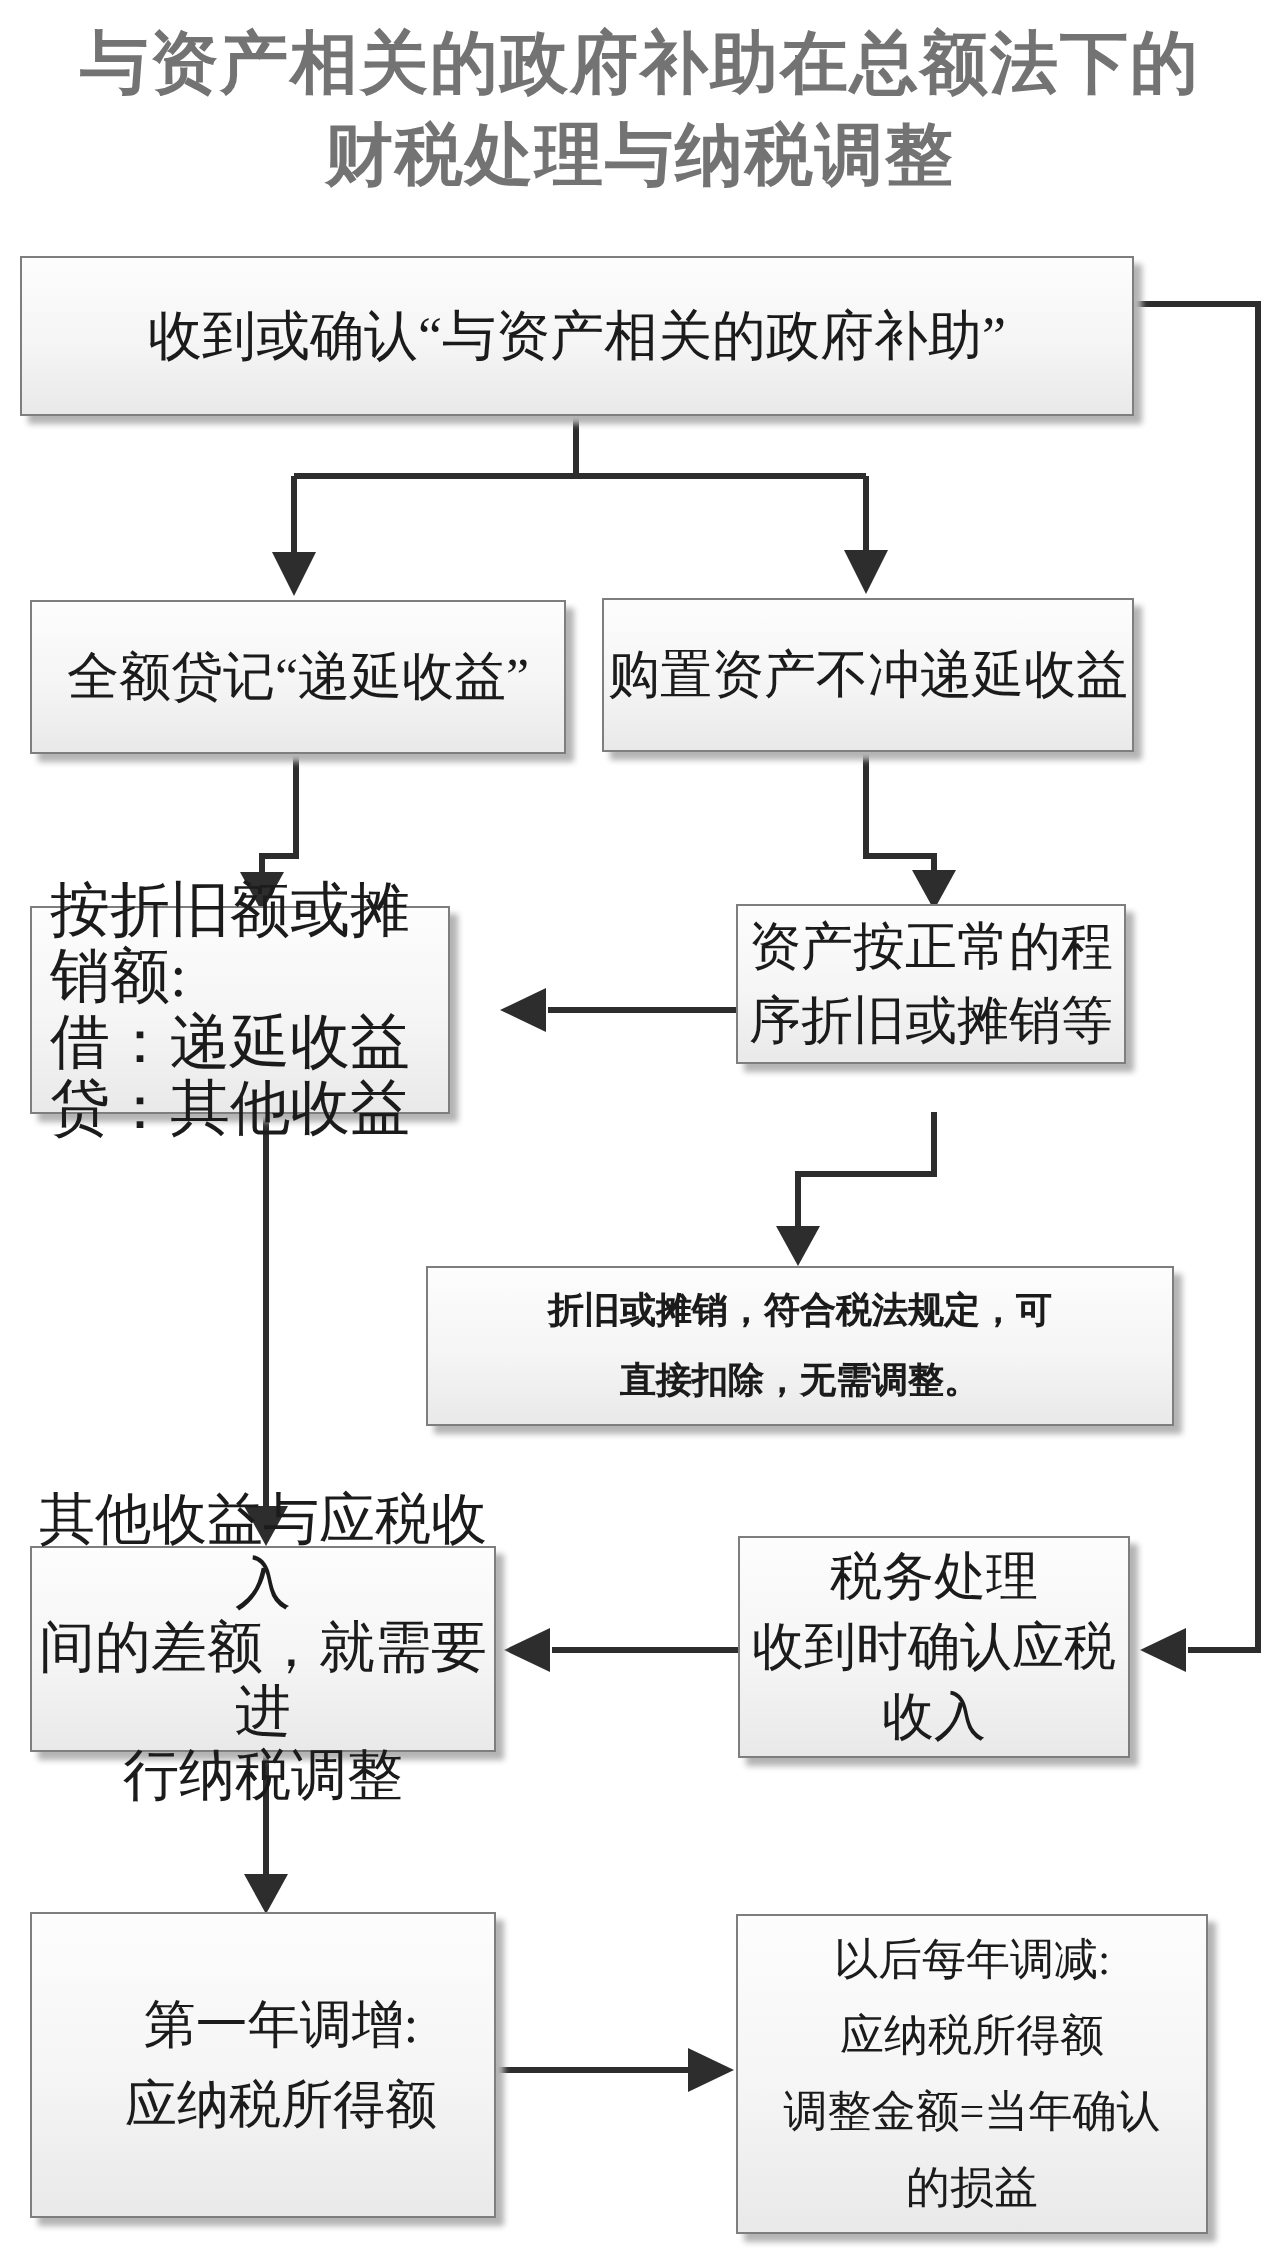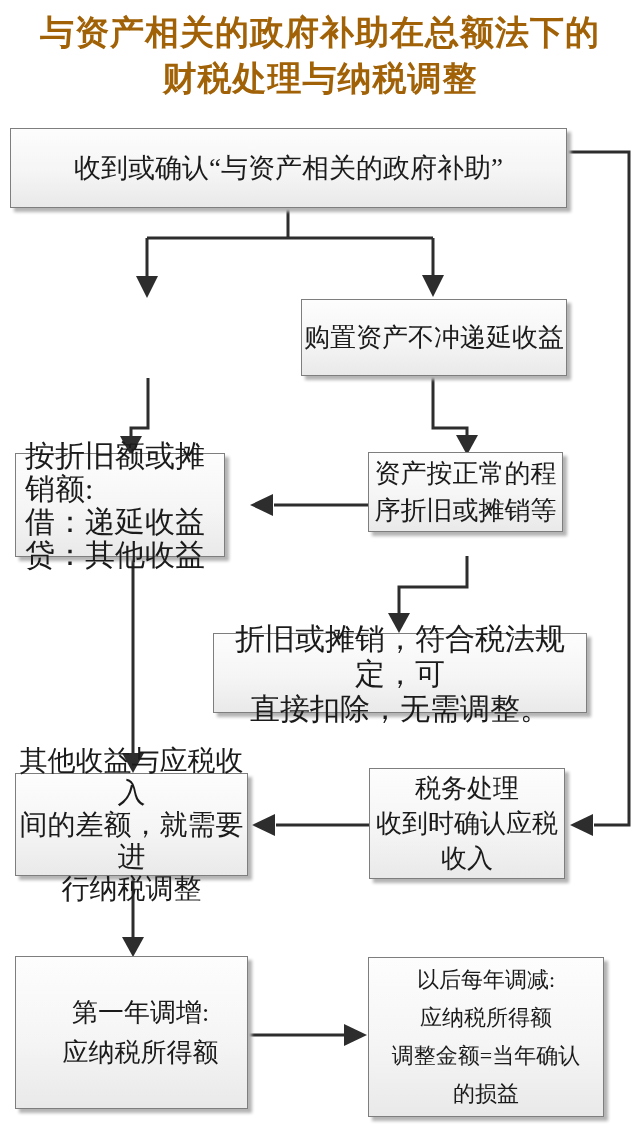--- a/index.html
+++ b/index.html
@@ -7,39 +7,39 @@
     position:relative;
     width:640px;height:1125px;
     background:#ffffff;
     font-family:"Liberation Serif","DejaVu Serif",serif;
     color:#1b1b1b;
     overflow:hidden;
   }
   .title{
     position:absolute;left:0;top:10px;width:640px;
     text-align:center;font-weight:700;font-size:34px;line-height:46px;
-    color:#a16207;letter-spacing:1px;
+    color:#737373;letter-spacing:1px;
   }
   .node{
     position:absolute;
     box-sizing:border-box;
     border:1px solid #7e7e7e;
     background:linear-gradient(180deg,#fdfdfd 0%,#f5f5f5 55%,#e9e9e9 100%);
     box-shadow:4px 4px 3px #b4b4b4;
     display:flex;flex-direction:column;justify-content:center;
     text-align:center;
   }
   .node .ln{width:100%;}
   #node-receive      {left:10px; top:128px;width:557px;height:80px; font-size:27px;line-height:36px;}
   #node-credit       {left:15px; top:300px;width:268px;height:77px; font-size:26px;line-height:34px;}
   #node-purchase     {left:301px;top:299px;width:266px;height:77px; font-size:26px;line-height:34px;}
   #node-amortize     {left:15px; top:453px;width:210px;height:104px;font-size:30px;line-height:33px;
                       text-align:left;padding-left:9px;padding-right:4px;}
   #node-normal       {left:368px;top:452px;width:195px;height:80px;font-size:26px;line-height:37px;}
-  #node-deduct       {left:213px;top:633px;width:374px;height:80px; font-size:30px;line-height:35px;}
+  #node-deduct       {left:213px;top:633px;width:374px;height:80px; font-size:18px;line-height:35px;font-weight:bold;}
   #node-difference   {left:15px; top:773px;width:233px;height:103px;font-size:28px;line-height:32px;}
   #node-tax          {left:369px;top:768px;width:196px;height:111px;font-size:26px;line-height:35px;}
   #node-first-year   {left:15px; top:956px;width:233px;height:153px;font-size:26px;line-height:40px;padding-left:18px;}
   #node-later-years  {left:368px;top:957px;width:236px;height:160px;font-size:22px;line-height:38px;}
   svg.wires{position:absolute;left:0;top:0;width:640px;height:1125px;pointer-events:none;}
   svg.wires path{stroke:#2d2d2d;stroke-width:3;fill:none;}
   svg.wires polygon{fill:#2d2d2d;stroke:none;}
 </style>
 </head>
 <body>
@@ -82,20 +82,23 @@
     <polygon points="133,957 122,937 144,937"></polygon>
 
     <path d="M249 1035 H345"></path>
     <polygon points="367,1035 344,1024 344,1046"></polygon>
   </svg>
 
   <div class="node" id="node-receive">
     <div class="ln">收到或确认“与资产相关的政府补助”</div>
   </div>
 
+  <div class="node" id="node-credit">
+    <div class="ln">全额贷记“递延收益”</div>
+  </div>
 
   <div class="node" id="node-purchase">
     <div class="ln">购置资产不冲递延收益</div>
   </div>
 
   <div class="node" id="node-amortize">
     <div class="ln">按折旧额或摊销额:</div>
     <div class="ln">借：递延收益</div>
     <div class="ln">贷：其他收益</div>
   </div>

